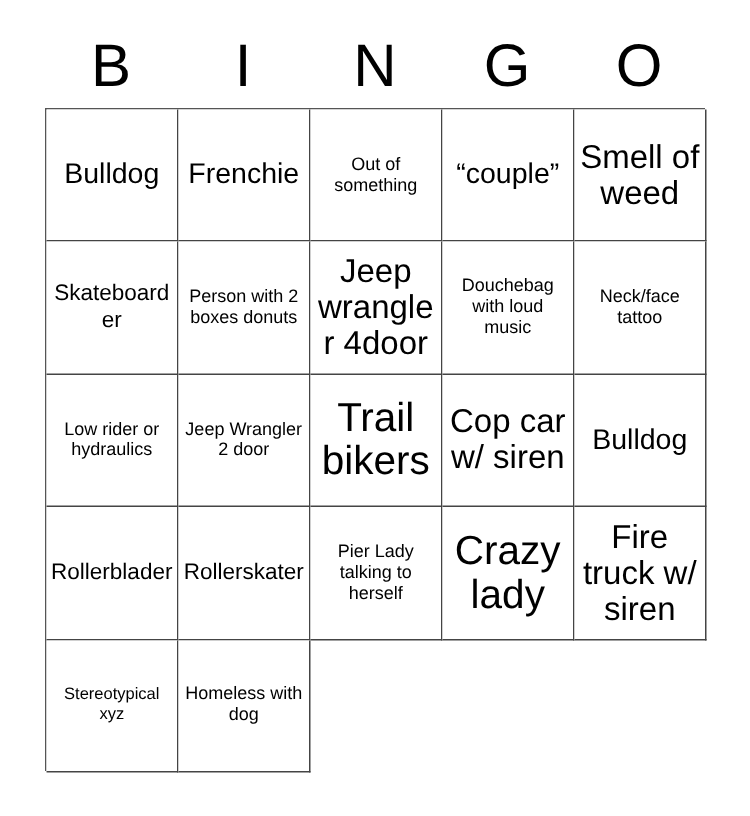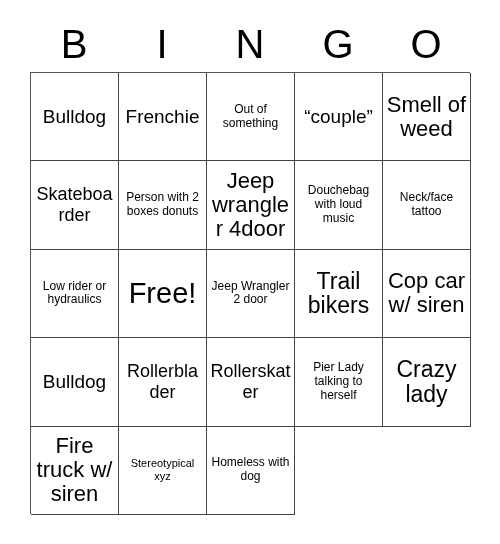--- a/index.html
+++ b/index.html
@@ -70,25 +70,25 @@
   }
   .cell-text {
     display: block;
     width: 100%;
     line-height: 1.12;
     word-wrap: break-word;
     hyphens: none;
   }
   
   .fs-xs  { font-size: 11px; line-height: 1.2; }
-  .fs-s   { font-size: 18px; line-height: 1.18; }
+  .fs-s   { font-size: 15px; line-height: 1.18; }
   .fs-m   { font-size: 12px; line-height: 1.15; }
   .fs-l   { font-size: 19px; line-height: 1.13; }
   .fs-xl  { font-size: 22px; line-height: 1.1; }
-  .fs-xxl { font-size: 23px; line-height: 1.08; }
+  .fs-xxl { font-size: 27px; line-height: 1.08; }
   .fs-h   { font-size: 29px; line-height: 1.05; }
 </style>
 </head>
 <body>
 
 <div id="card">
 
   <div id="header">
     <div class="header-cell">B</div>
     <div class="header-cell">I</div>
@@ -128,23 +128,20 @@
         <span class="cell-text fs-m">Douchebag with loud music</span>
       </div>
 
     <div class="cell">
         <span class="cell-text fs-m">Neck/face tattoo</span>
       </div>
     <div class="cell">
         <span class="cell-text fs-m">Low rider or hydraulics</span>
       </div>
     <div class="cell">
-        <span class="cell-text fs-h">Free!</span>
-      </div>
-    <div class="cell">
         <span class="cell-text fs-m">Jeep Wrangler 2 door</span>
       </div>
     <div class="cell">
         <span class="cell-text fs-xxl">Trail bikers</span>
       </div>
 
     <div class="cell">
         <span class="cell-text fs-xl">Cop car w/ siren</span>
       </div>
     <div class="cell">

